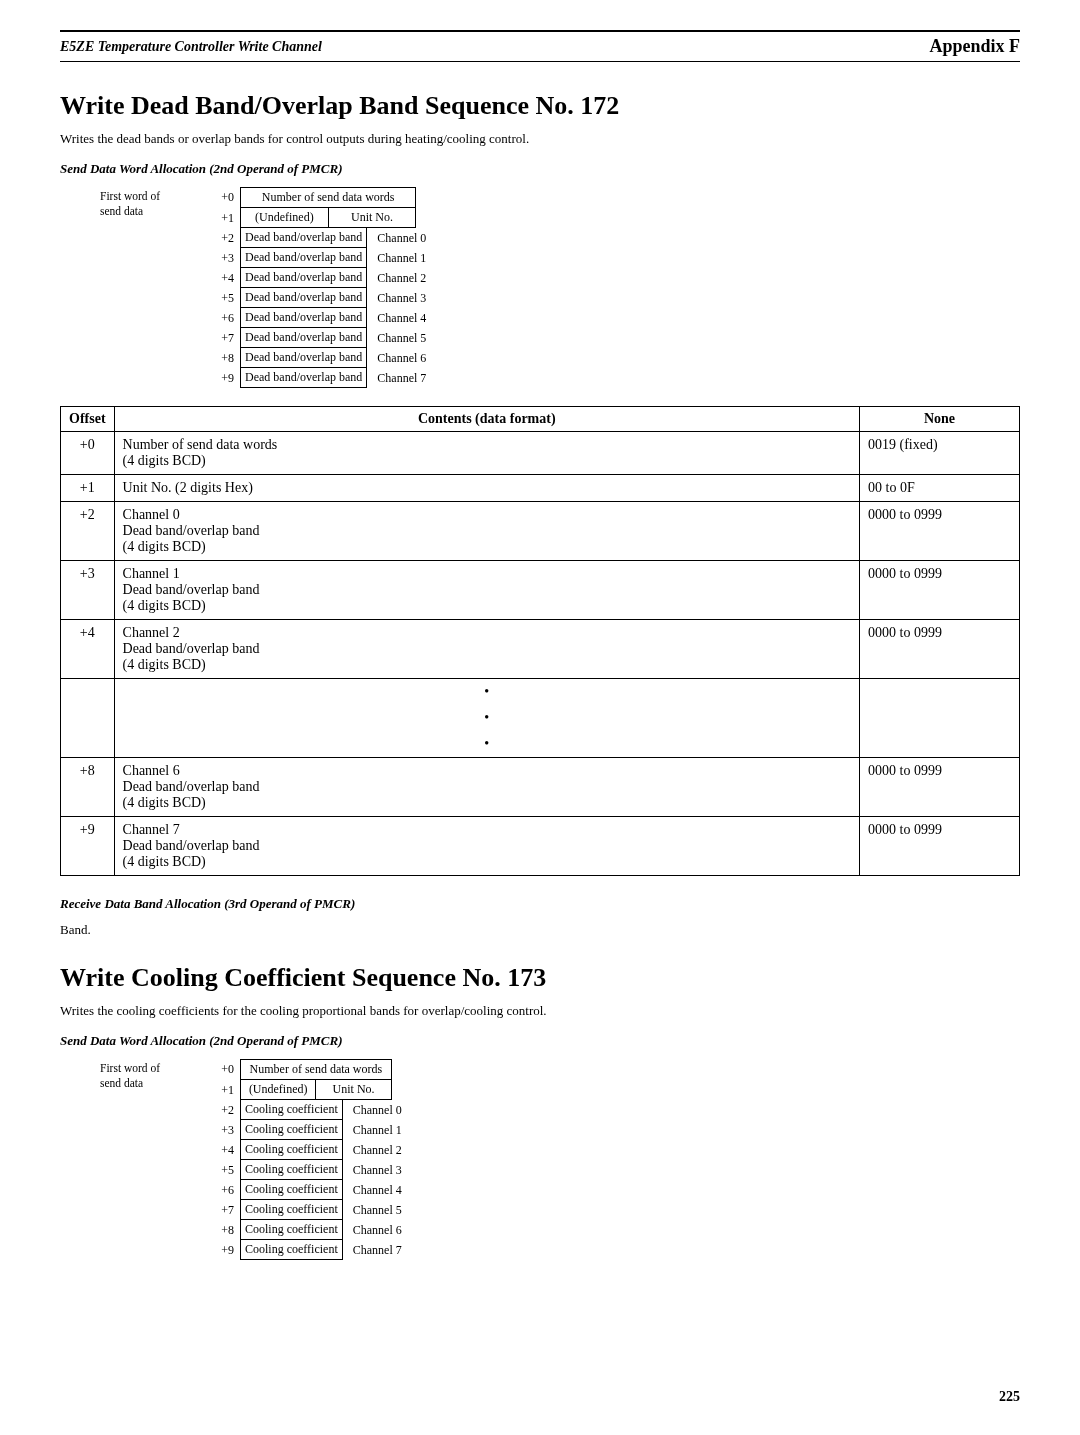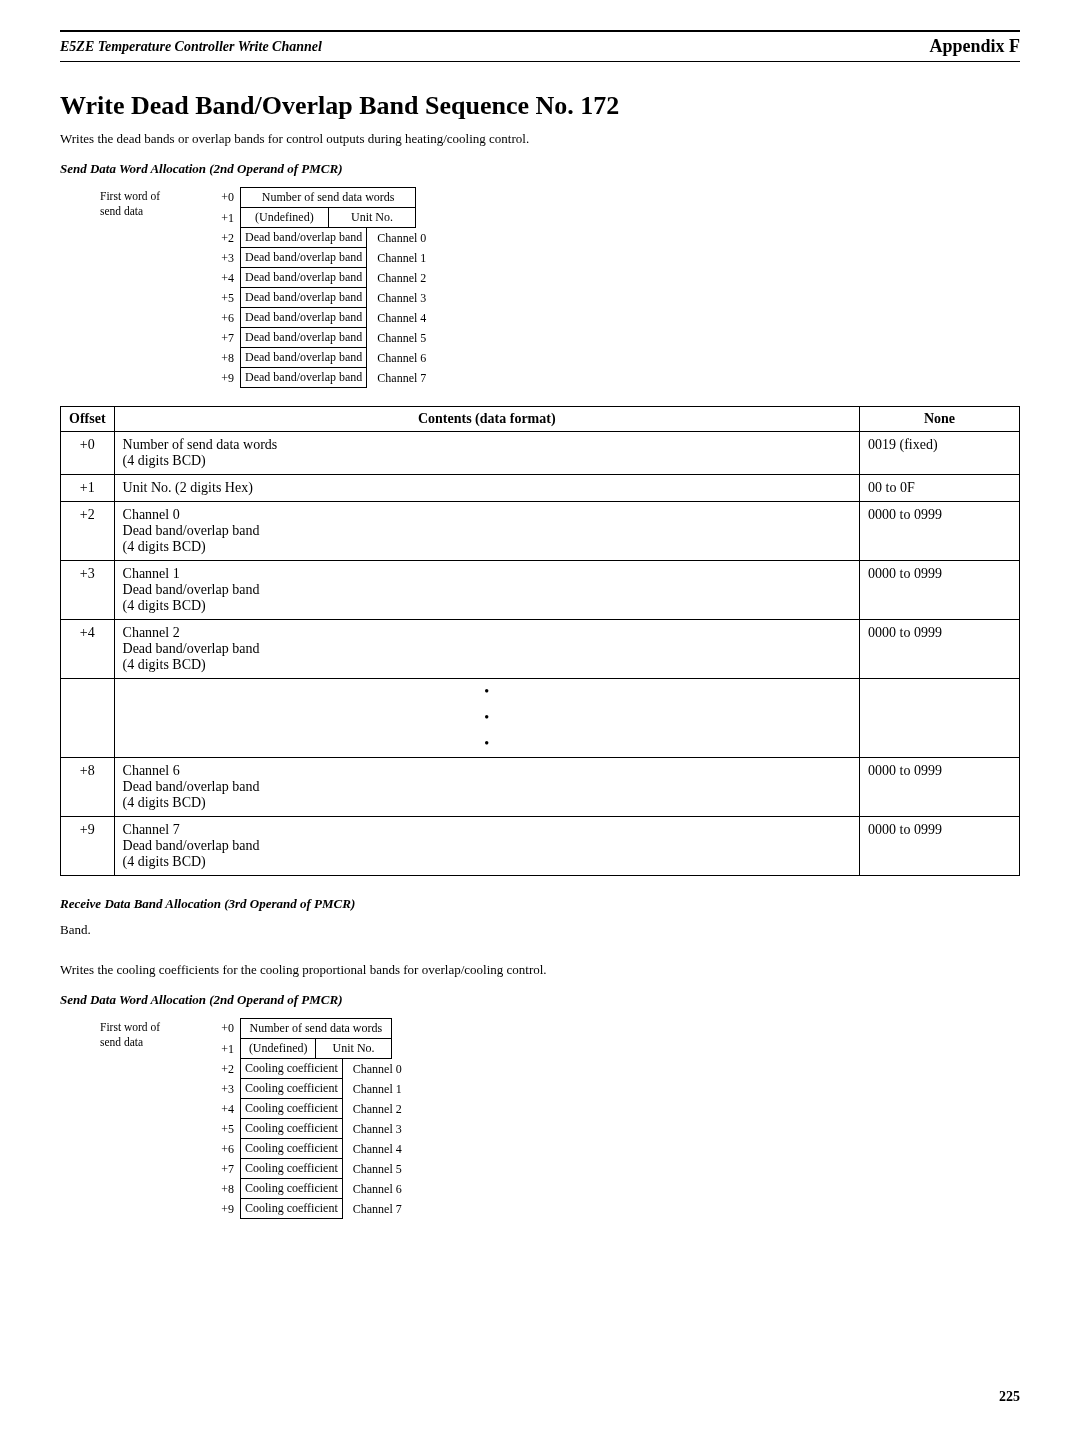--- a/index.html
+++ b/index.html
@@ -357,20 +357,21 @@
       </tbody>
     </table>
 
     <div class="receive-section">
       <div class="subsection-title">Receive Data Band Allocation (3rd Operand of PMCR)</div>
       <div class="none-text">Band.</div>
     </div>
   </div>
 
   <div class="section-gap">
+    <div class="section-title">Write Cooling Coefficient Sequence No. 173</div>
     <div class="section-desc">Writes the cooling coefficients for the cooling proportional bands for overlap/cooling control.</div>
 
     <div class="subsection-title">Send Data Word Allocation (2nd Operand of PMCR)</div>
 
     <div class="alloc-diagram">
       <div class="alloc-with-label">
         <div class="alloc-label">
           <span>First word of</span><br>
           <span>send data</span>
         </div>

